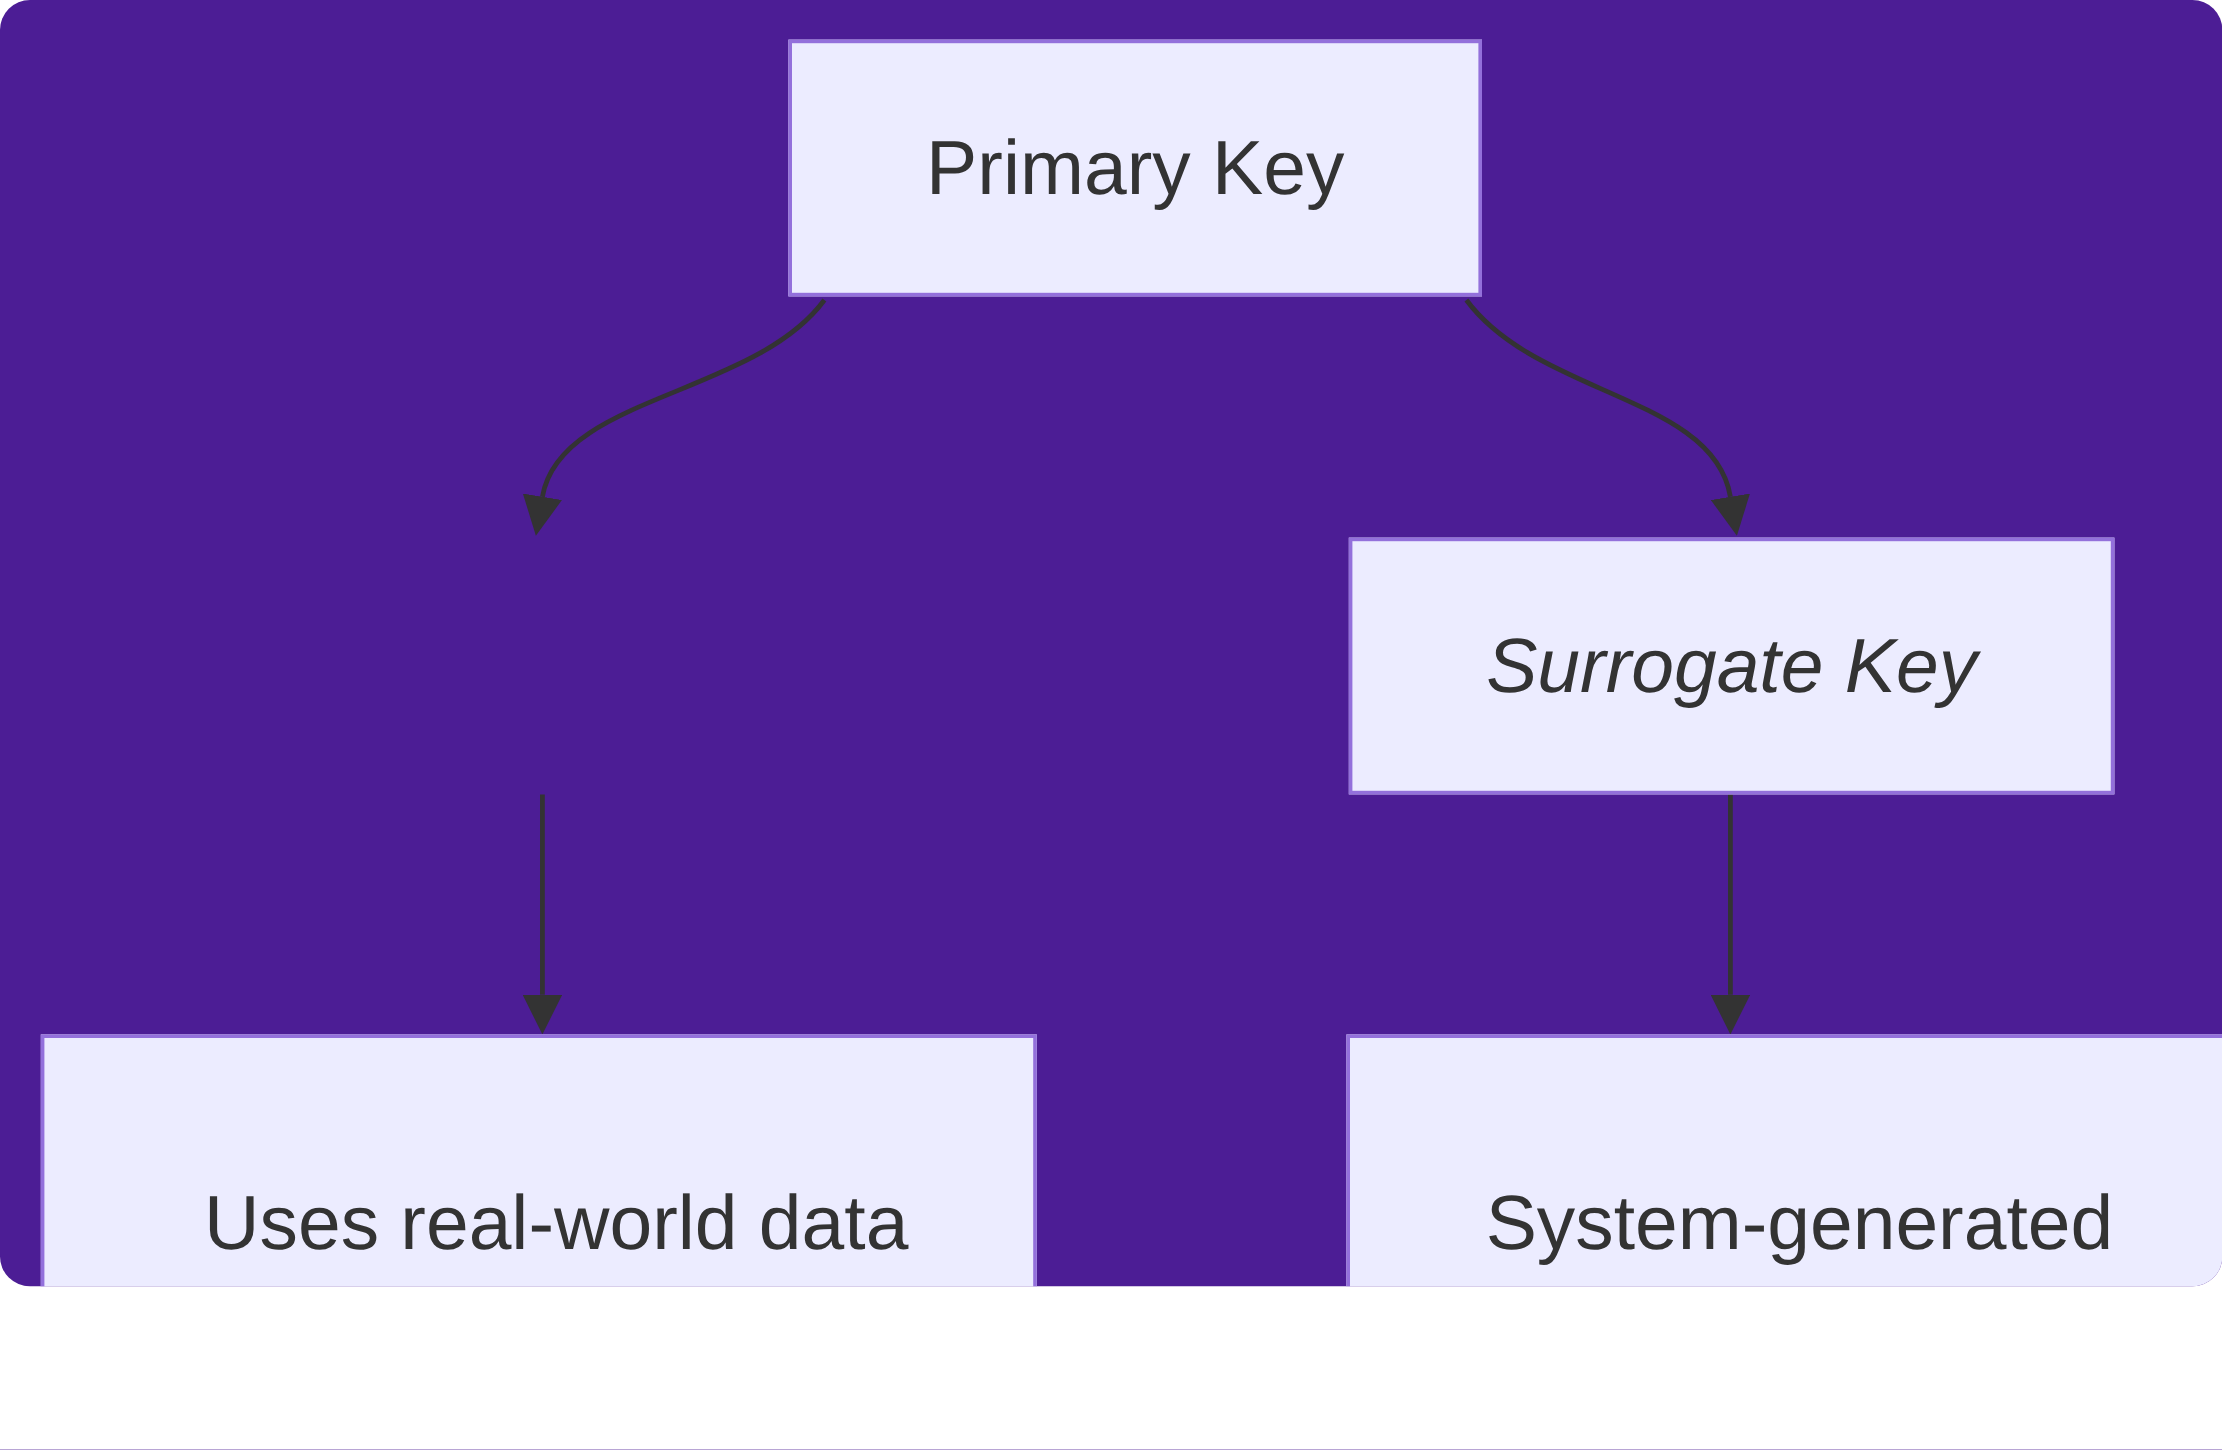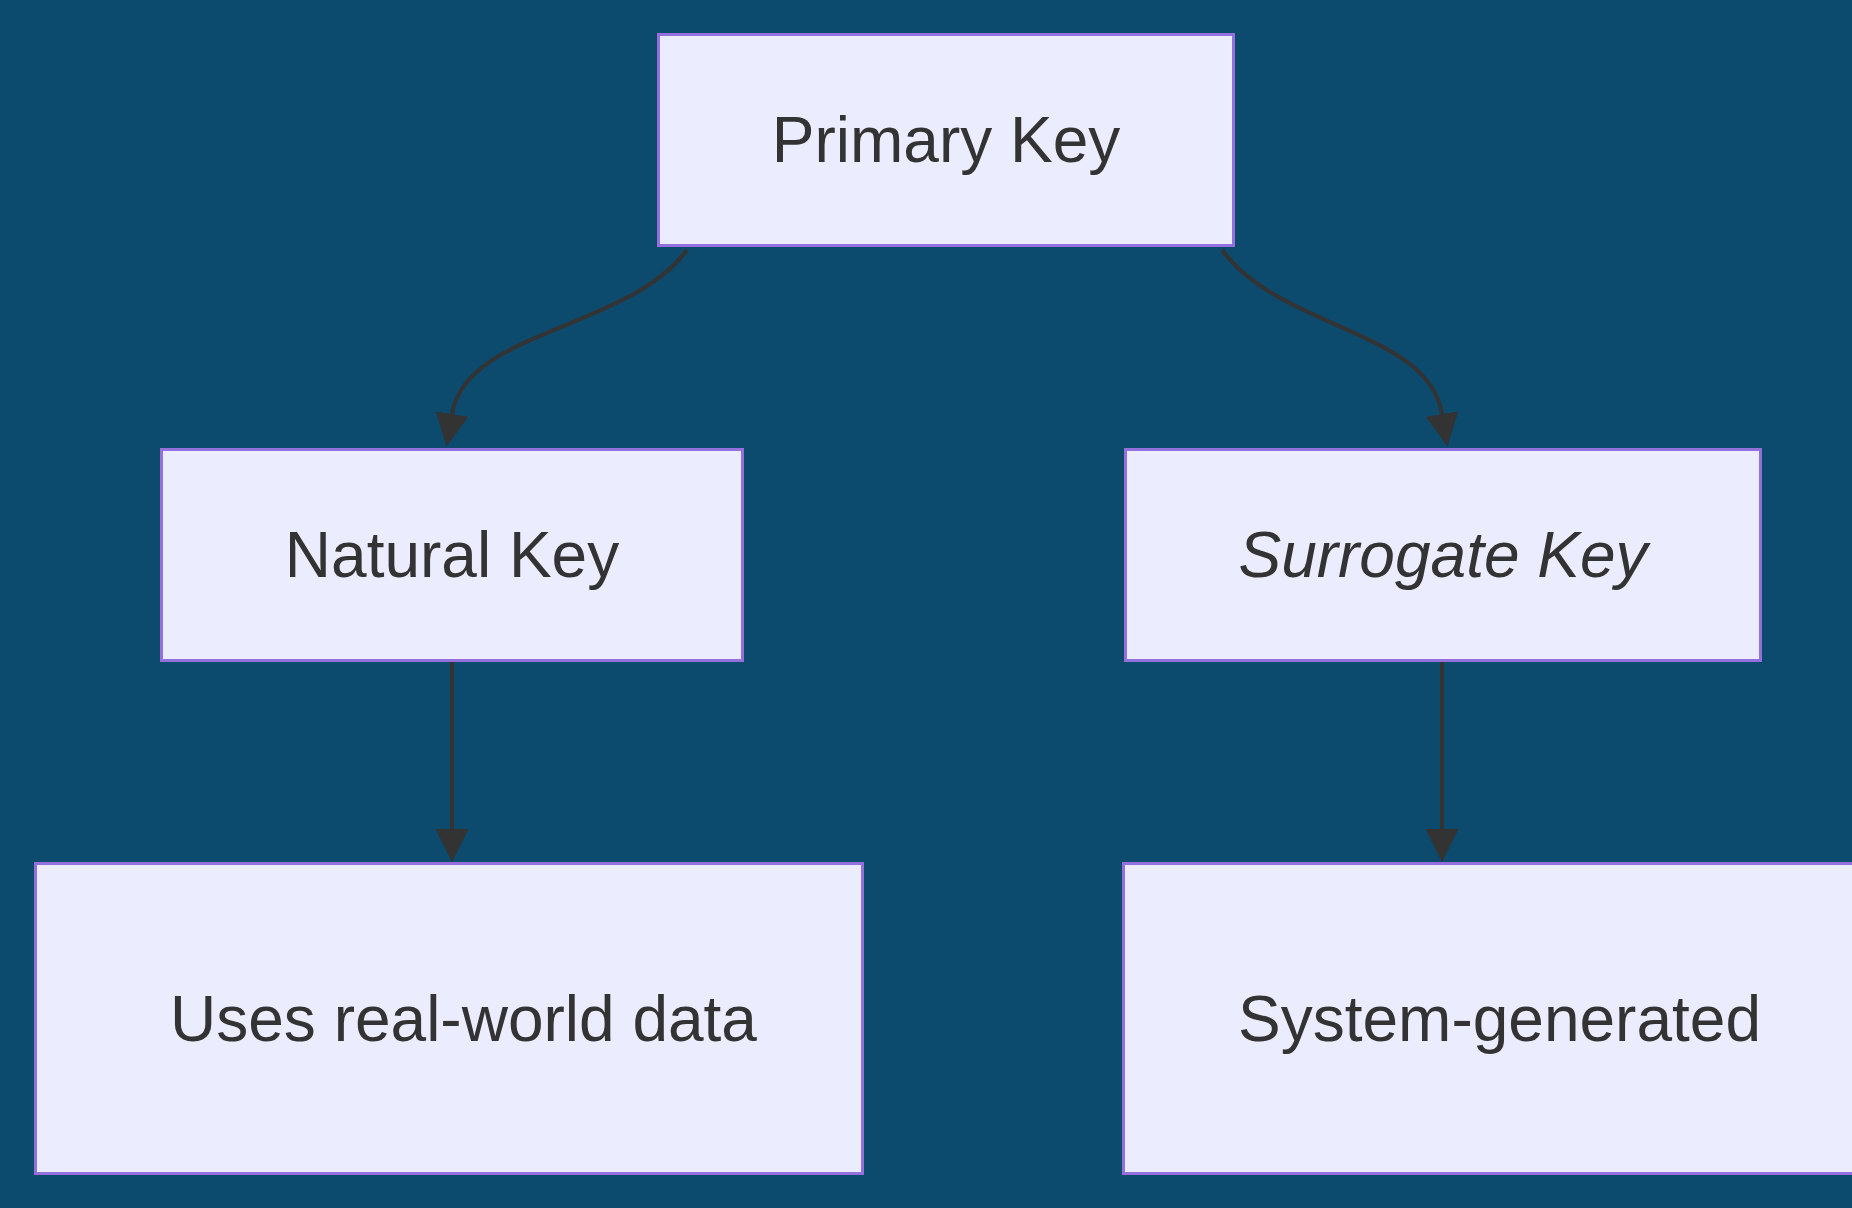--- a/index.html
+++ b/index.html
@@ -3,24 +3,25 @@
 <meta charset="utf-8">
 <style>
   html, body {
     margin: 0;
     padding: 0;
     background: #ffffff;
   }
   #canvas {
     position: relative;
     width: 1852px;
-    height: 1208px;
-    background: #0c4a6e;
+    height: 1072px;
+    background: #4c1d95;
     font-family: "Liberation Sans", "DejaVu Sans", sans-serif;
     overflow: hidden;
+    border-radius: 25px;
   }
   #edges {
     position: absolute;
     left: 0;
     top: 0;
     width: 1852px;
     height: 1208px;
     pointer-events: none;
   }
   .node {
@@ -62,23 +63,20 @@
     <path d="M 687 250 C 628 330, 466 330, 452 414" fill="none" stroke="#333333" stroke-width="4" marker-end="url(#arrowhead)"></path>
     <path d="M 1222 250 C 1281 330, 1428 330, 1442 414" fill="none" stroke="#333333" stroke-width="4" marker-end="url(#arrowhead)"></path>
     <path d="M 452 662 L 452 829" fill="none" stroke="#333333" stroke-width="4" marker-end="url(#arrowhead)"></path>
     <path d="M 1442 662 L 1442 829" fill="none" stroke="#333333" stroke-width="4" marker-end="url(#arrowhead)"></path>
   </svg>
 
   <div id="node-primary" class="node">
     <span class="label-line">Primary Key</span>
   </div>
 
-  <div id="node-natural" class="node">
-    <span class="label-line">Natural Key</span>
-  </div>
 
   <div id="node-surrogate" class="node">
     <span class="label-line">Surrogate Key</span>
   </div>
 
   <div id="node-natural-desc" class="node">
     <span class="label-line">Uses real-world data</span>
   </div>
 
   <div id="node-surrogate-desc" class="node">

